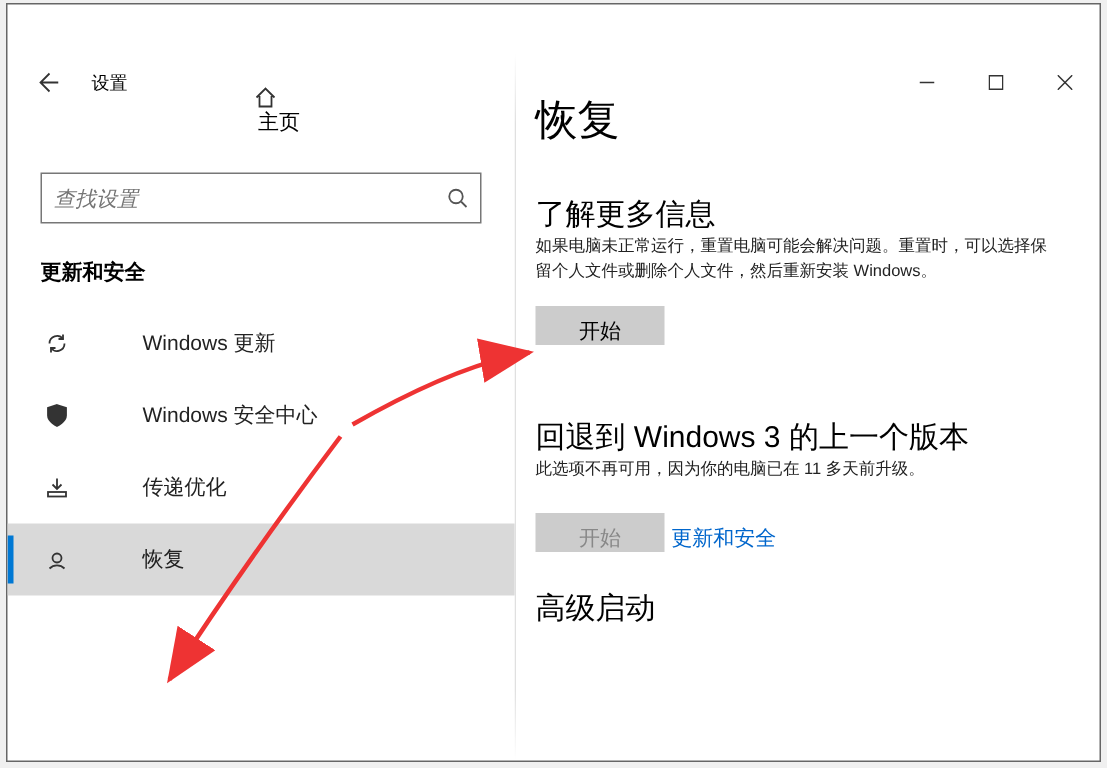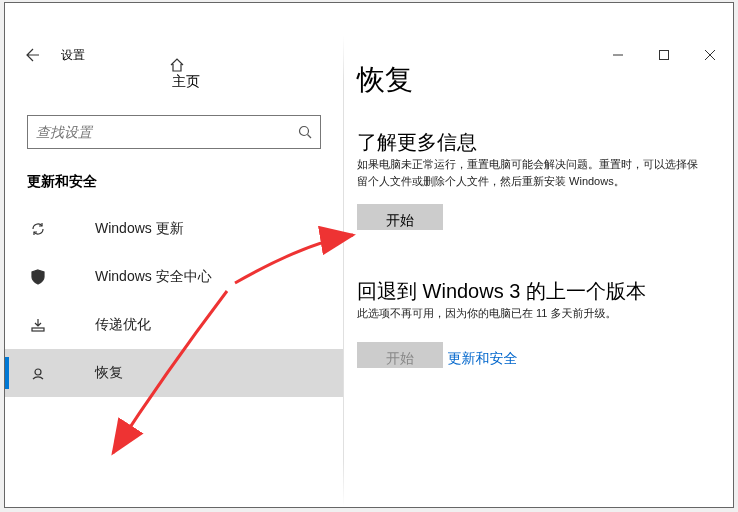--- a/index.html
+++ b/index.html
@@ -278,20 +278,21 @@
       <div class="h2">了解更多信息</div>
       <div class="p">如果电脑未正常运行，重置电脑可能会解决问题。重置时，可以选择保留个人文件或删除个人文件，然后重新安装 Windows。</div>
       <button class="btn">开始</button>
 
       <div class="h2" style="margin-top:48px">回退到 Windows 3 的上一个版本</div>
       <div class="p">此选项不再可用，因为你的电脑已在 11 多天前升级。</div>
       <button class="btn disabled">开始</button>
 
       <a class="link">更新和安全</a>
 
+      <div class="h2" style="margin-top:24px">高级启动</div>
     </div>
 
   </div>
 
   <svg class="arrow" style="left:0;top:0" width="730" height="506">
     <defs>
       <marker id="ah" markerWidth="12" markerHeight="10" refX="11" refY="5" orient="auto">
         <path d="M0 0 L12 5 L0 10 Z" fill="#e33"></path>
       </marker>
     </defs>

